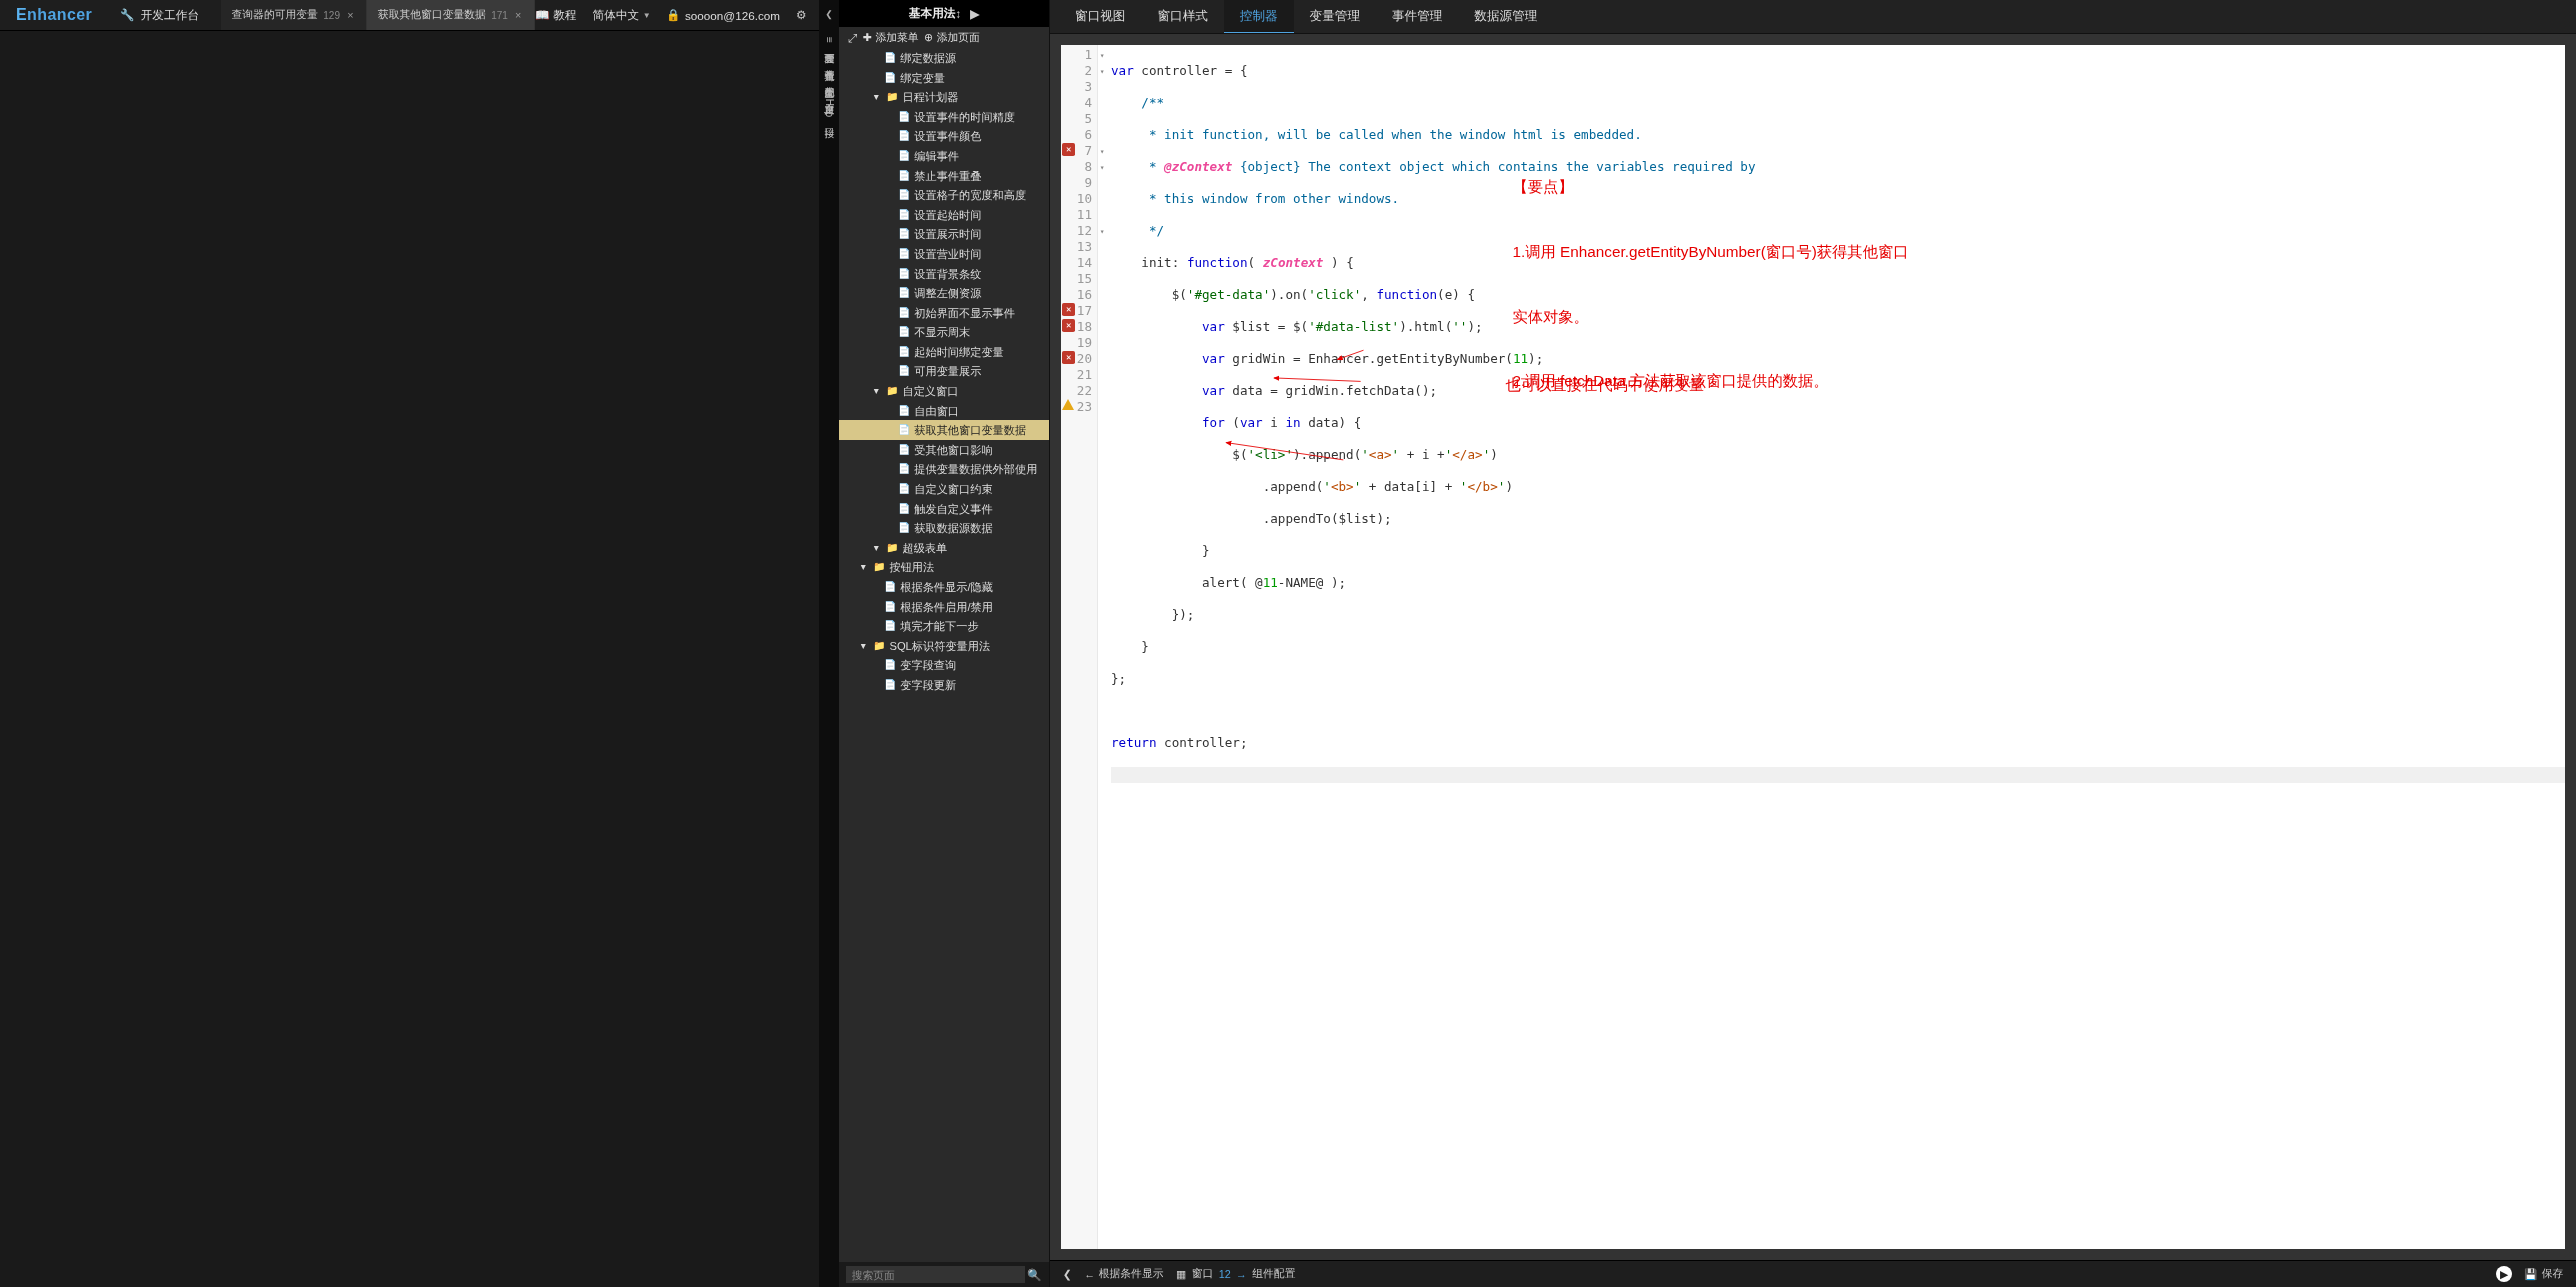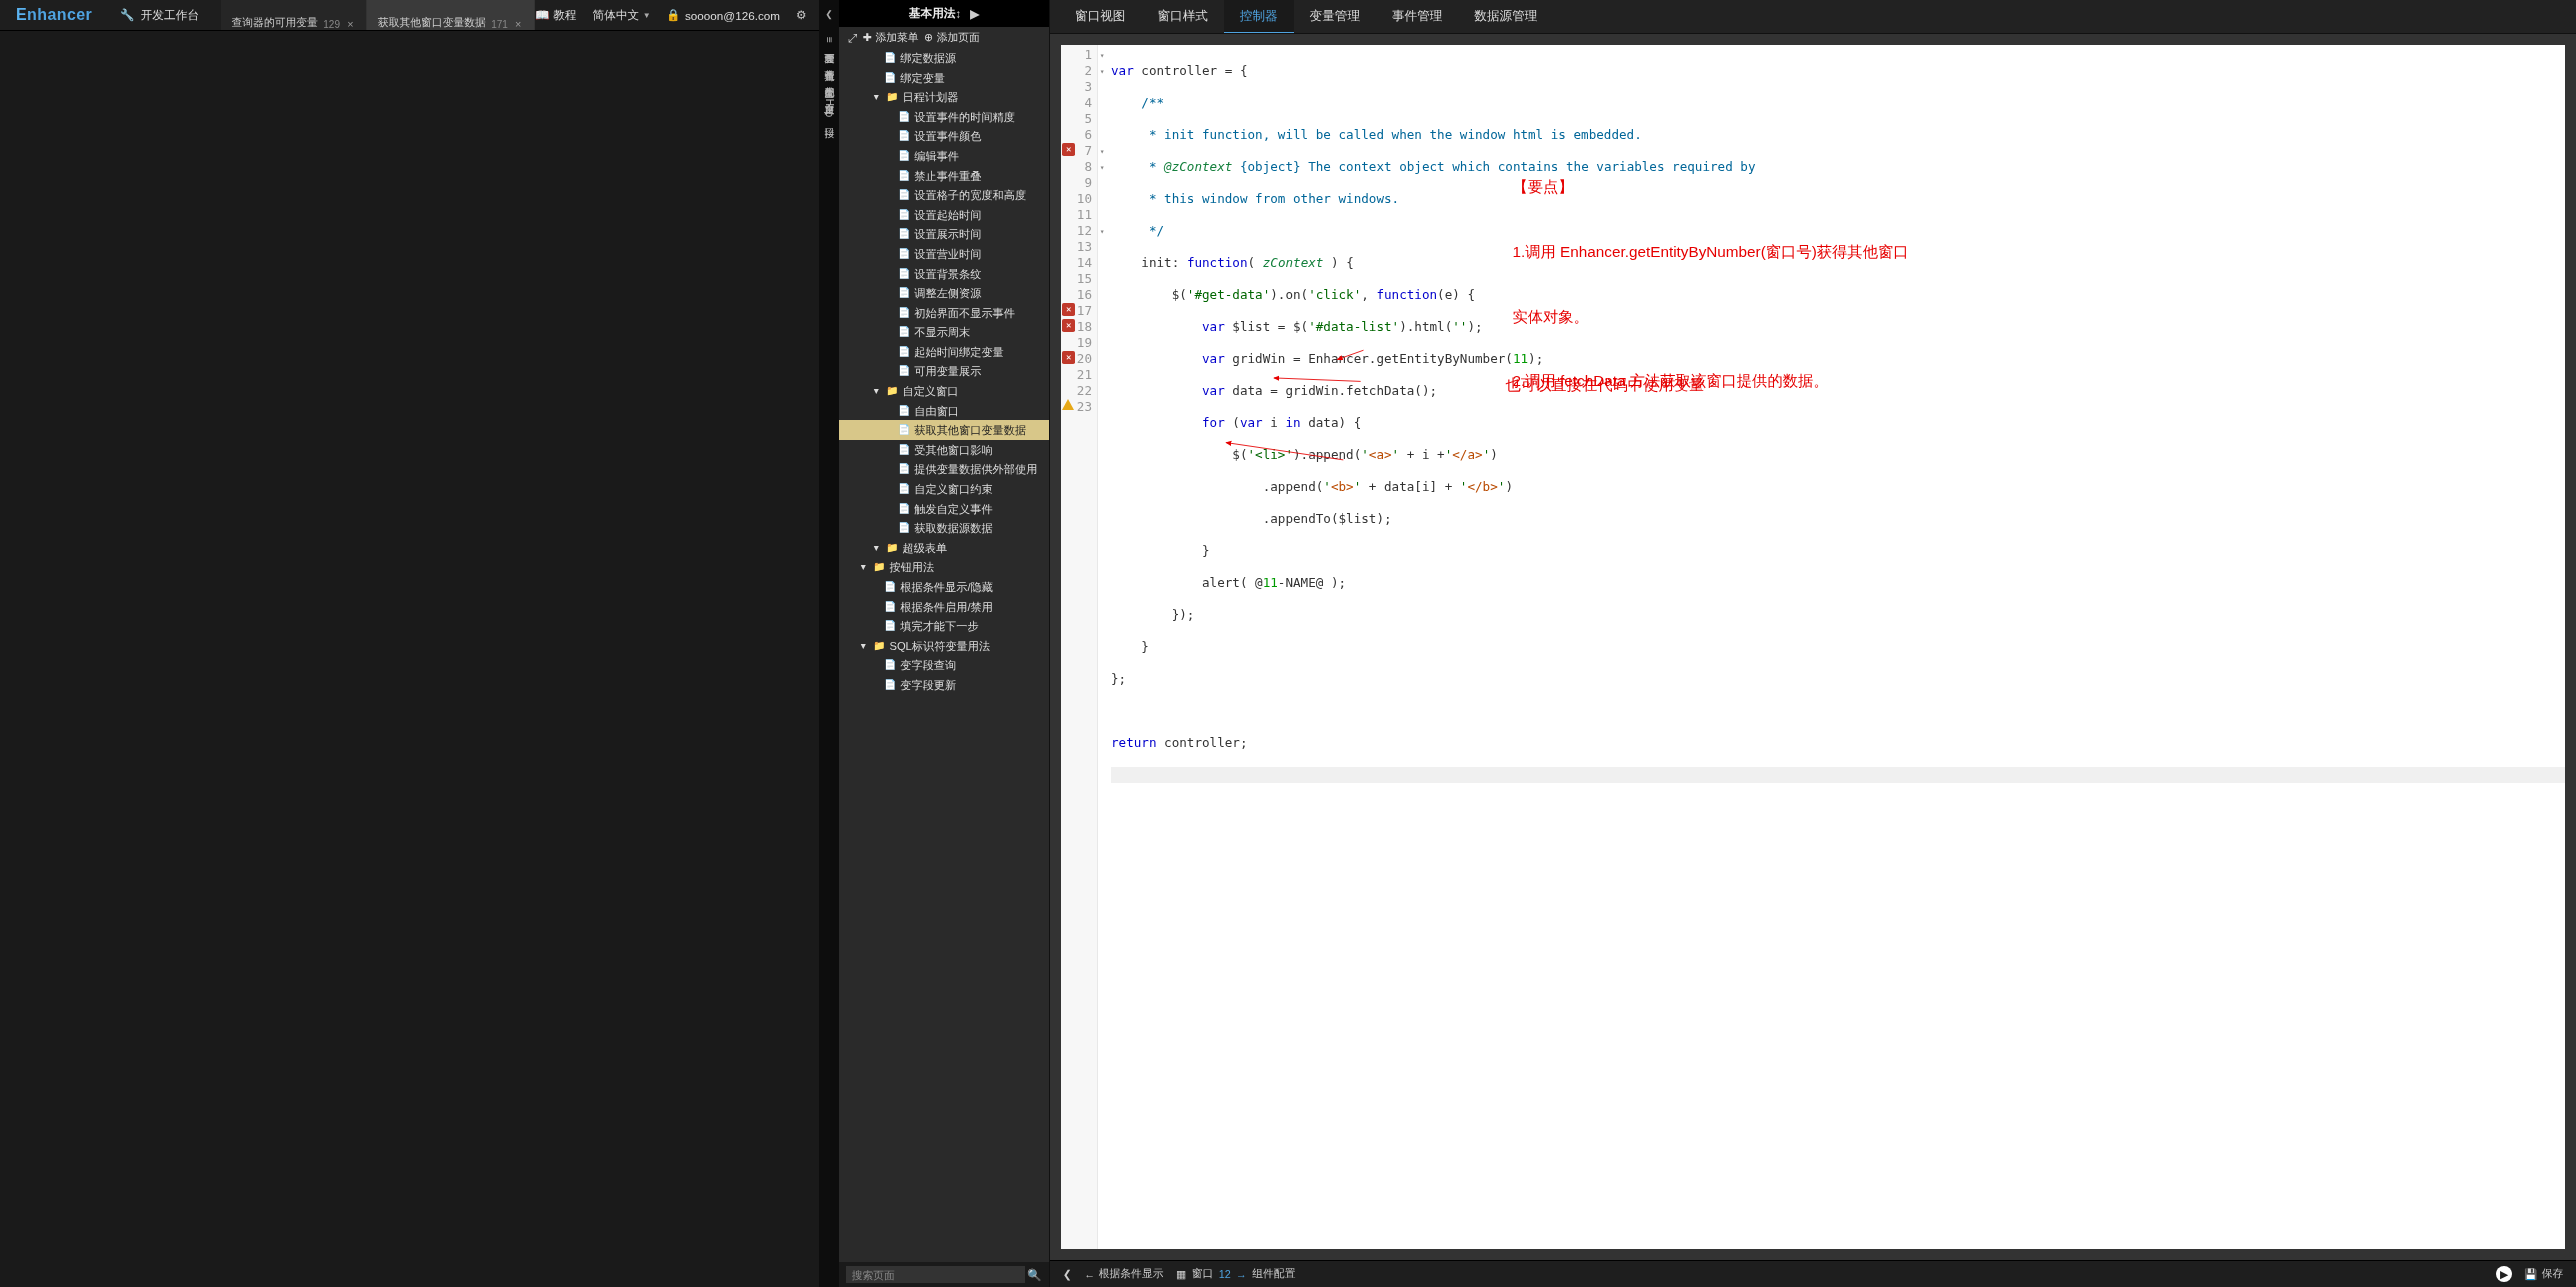--- a/index.html
+++ b/index.html
@@ -5,21 +5,21 @@
 * { margin: 0; padding: 0; box-sizing: border-box; }
 body { font-family: "Microsoft YaHei", Arial, sans-serif; background: #1a1a1a; color: #ccc; font-size: 11.7px; overflow: hidden; }
 .app { display: flex; flex-direction: row; height: 100vh; width: 100vw; }
 
 
 .topbar { height: 31px; background: #1e1e1e; display: flex; align-items: center; border-bottom: 0.9px solid #000; }
 .logo { color: #4fa3e0; font-size: 16px; font-weight: bold; padding: 0 16px; letter-spacing: 0.4px; }
 .logo .e-accent { color: #5bb3f0; }
 .workbench { color: #ddd; padding: 0 12.6px; display: flex; align-items: center; gap: 5.4px; cursor: pointer; }
 .tabs { display: flex; height: 100%; margin-left: 9px; }
-.tab { display: flex; align-items: flex-end; padding: 0 10.8px; border-right: 0.9px solid #333; cursor: pointer; background: #262626; font-size: 10.8px; gap: 5.4px; }
+.tab { display: flex; align-items: center; padding: 0 10.8px; border-right: 0.9px solid #333; cursor: pointer; background: #262626; font-size: 10.8px; gap: 5.4px; }
 .tab.active { background: #3a3a3a; }
 .tab .num { color: #888; font-size: 10px; }
 .tab .close { color: #999; padding: 0 1.8px; }
 .spacer { flex: 1; }
 .top-right { display: flex; align-items: center; gap: 16px; padding-right: 12.6px; }
 .top-link { cursor: pointer; display: flex; align-items: center; gap: 3.6px; color: #ddd; }
 .caret-down { font-size: 8px; color: #aaa; }
 
 
 .body { flex: 1; display: flex; overflow: hidden; }
@@ -66,21 +66,21 @@
 .gl .warn { position: absolute; left: -14.4px; top: 0.9px; width: 0; height: 0; border-left: 6.3px solid transparent; border-right: 6.3px solid transparent; border-bottom: 11.7px solid #e6a817; }
 .code { flex: 1; padding: 1.8px 0 1.8px 12.6px; line-height: 16px; white-space: pre; color: #333; position: relative; }
 .cl { height: 16px; }
 .cl.hl { background: #f0f0f0; }
 .kw { color: #0000cc; }
 .str { color: #006600; }
 .com { color: #006699; }
 .tag { color: #b94a00; }
 .num { color: #009900; }
 .fn { color: #333; }
-.id { color: #15803d; font-style: italic; }
+.id { color: #ec4899; font-style: italic; font-weight: bold; }
 
 
 .annot { position: absolute; color: #e60000; font-family: "Microsoft YaHei", sans-serif; font-size: 15.3px; line-height: 21.6px; pointer-events: none; z-index: 5; }
 .arrow-svg { position: absolute; top: 0; left: 0; width: 100%; height: 100%; pointer-events: none; z-index: 4; }
 
 
 .footer { height: 27px; background: #1e1e1e; display: flex; align-items: center; padding: 0 12.6px; gap: 12.6px; color: #ccc; font-size: 10.8px; border-top: 0.9px solid #000; }
 .foot-link { cursor: pointer; display: flex; align-items: center; gap: 3.6px; }
 .foot-crumb { display: flex; align-items: center; gap: 5.4px; }
 .foot-crumb .blue { color: #4fa3e0; }

